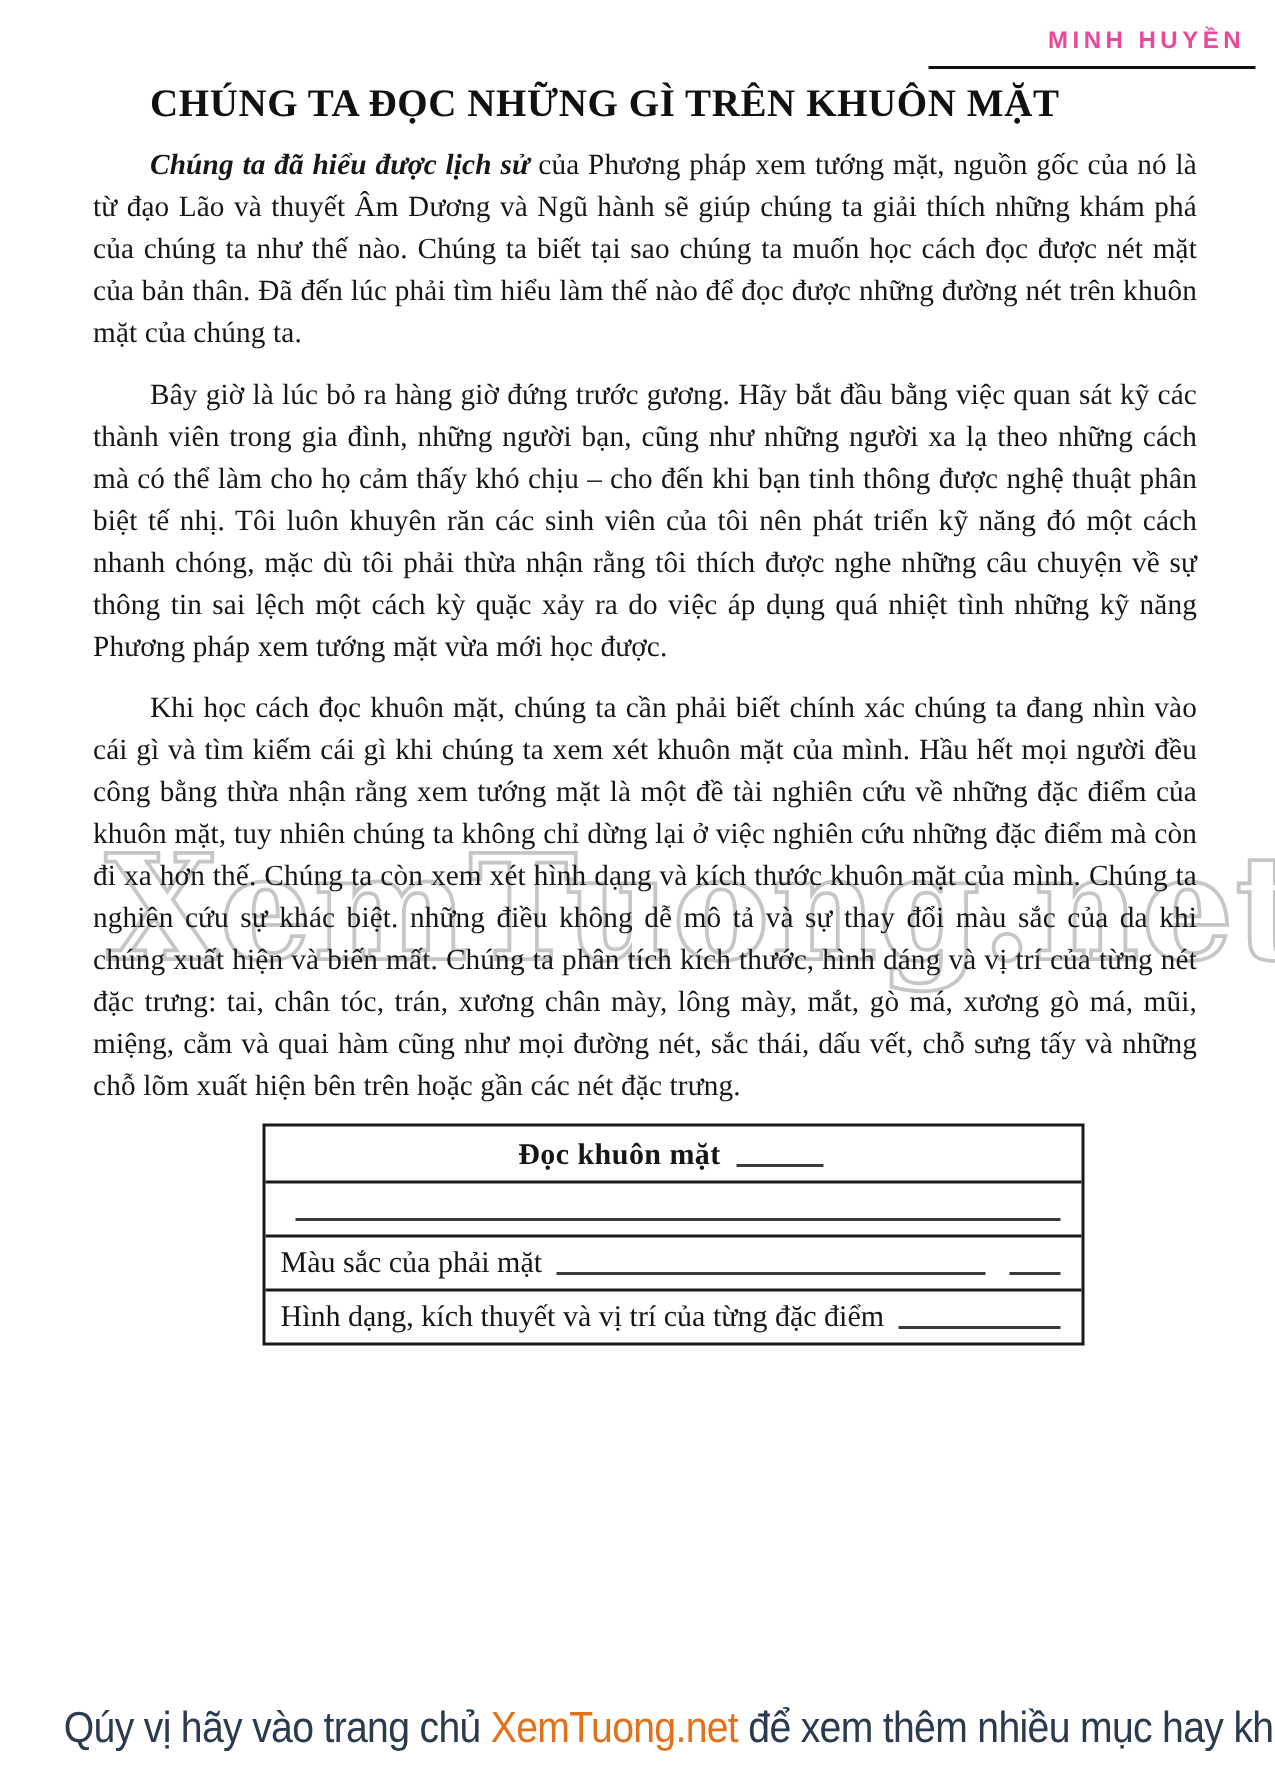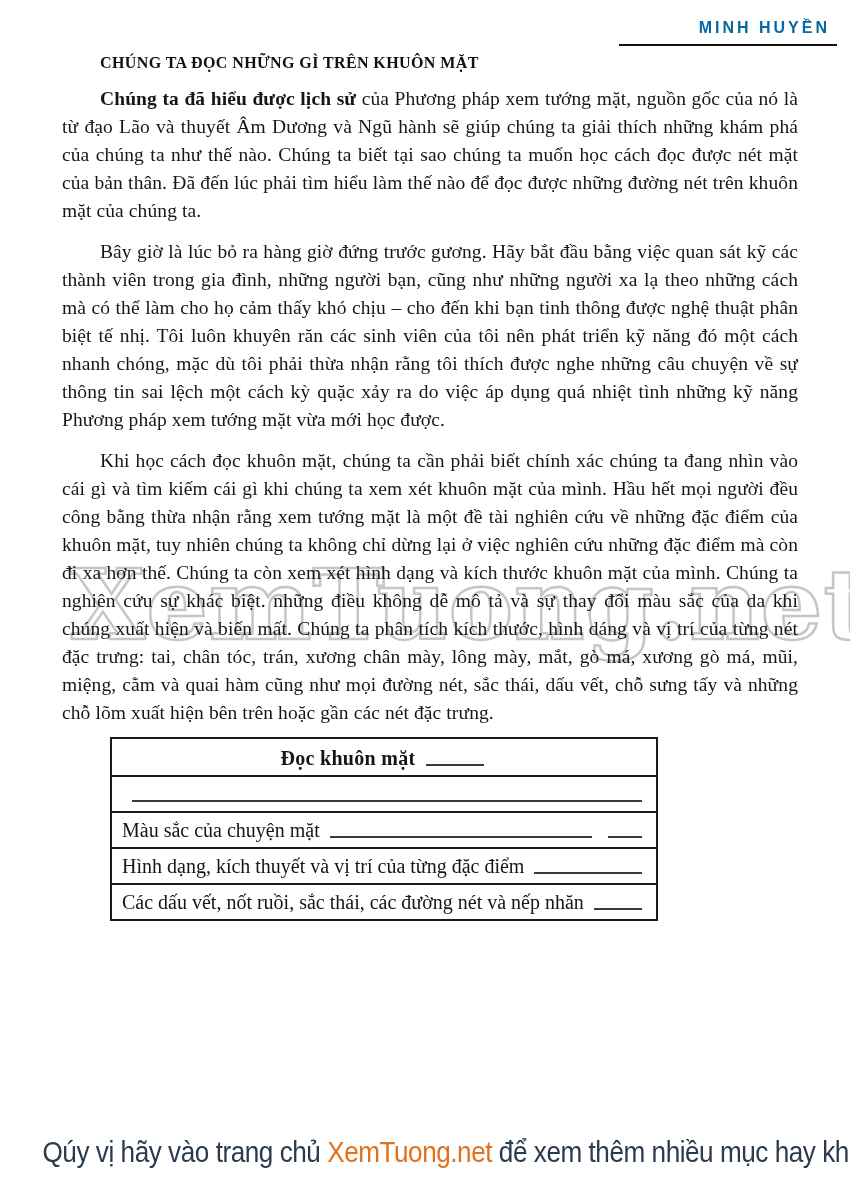--- a/index.html
+++ b/index.html
@@ -33,21 +33,21 @@
     padding:18px 52px 0 62px;
     box-sizing:border-box;
   }
   .author{
     position:absolute;
     top:19px;right:20px;
     font-family:"Liberation Sans", sans-serif;
     font-weight:bold;
     font-size:16px;
     letter-spacing:3px;
-    color:#0369a1;
+    color:#ec4899;
   }
   .author-rule{
     position:absolute;
     top:44px;right:13px;
     width:218px;height:2px;
     background:#111;
   }
   .chapter-block{
     margin-top:36px;
     text-align:center;
@@ -60,38 +60,38 @@
     line-height:30px;
     letter-spacing:0.5px;
     color:#0c0c0c;
     -webkit-text-stroke:1.1px #0c0c0c;
     transform:scale(0.95,1.08);
   }
   .chapter-title{margin-top:7px;}
   .section-heading{
     margin-top:36px;
     padding-left:38px;
-    font-size:16px;
+    font-size:26px;
     font-weight:bold;
     letter-spacing:0.4px;
     color:#111;
   }
   .para{
     margin:13px 0 0 0;
     font-size:19.5px;
     line-height:28px;
     text-align:justify;
     text-indent:38px;
     letter-spacing:0.1px;
     color:#161616;
   }
-  .para .lead{font-weight:bold;}
+  .para .lead{font-weight:bold;font-style:italic;}
   
   .ftable{
-    margin:10px 0 0 48px;
+    margin:10px 0 0 113px;
     width:548px;
     border:2px solid #1a1a1a;
     box-sizing:border-box;
     background:#fff;
   }
   .trow{
     display:flex;
     align-items:flex-end;
     height:36px;
     padding:0 10px 0 10px;
@@ -152,29 +152,25 @@
 
   <div class="ftable">
     <div class="trow thead">
       <span class="trow-text">Đọc khuôn mặt</span>
       <span class="fill"></span>
     </div>
     <div class="trow">
       <span class="fill long"></span>
     </div>
     <div class="trow">
-      <span class="trow-text">Màu sắc của chuyện mặt</span>
+      <span class="trow-text">Màu sắc của phải mặt</span>
       <span class="fill long"></span>
         <span class="fill short"></span>
     </div>
     <div class="trow">
       <span class="trow-text">Hình dạng, kích thuyết và vị trí của từng đặc điểm</span>
-      <span class="fill long"></span>
-    </div>
-    <div class="trow">
-      <span class="trow-text">Các dấu vết, nốt ruồi, sắc thái, các đường nét và nếp nhăn</span>
       <span class="fill long"></span>
     </div>
   </div>
 
 </div>
 
 <div class="footer"><span>Qúy vị hãy vào trang chủ </span><span class="brand">XemTuong.net</span><span> để xem thêm nhiều mục hay khác</span></div>
 
 </body></html>

